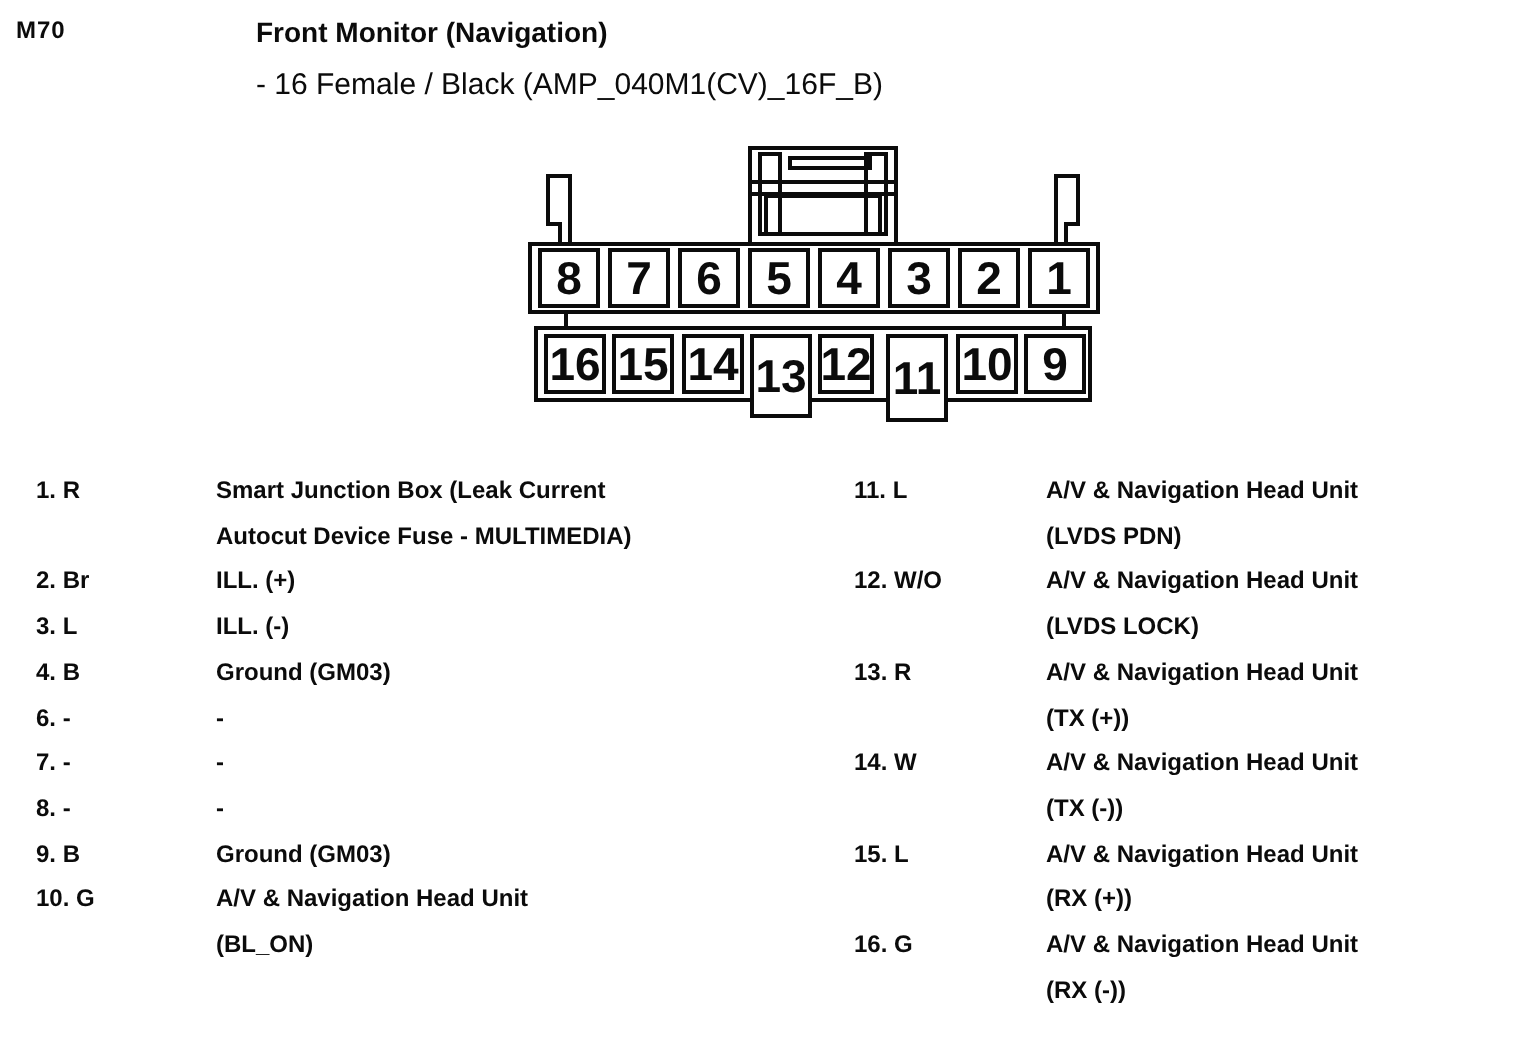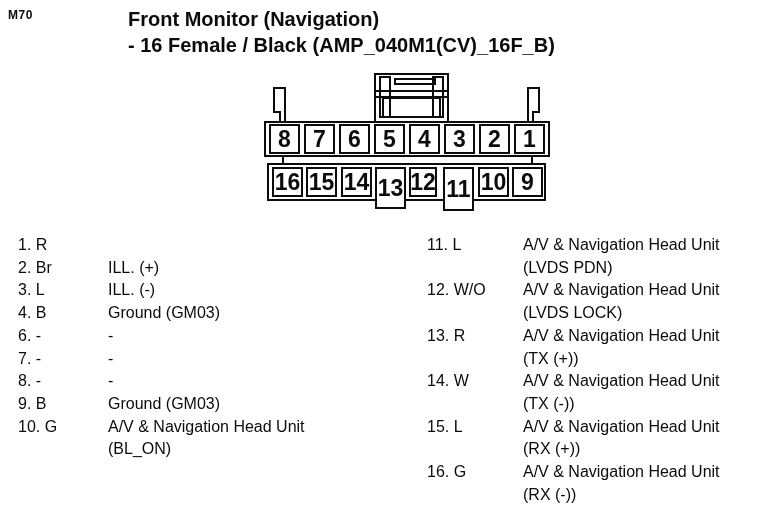--- a/index.html
+++ b/index.html
@@ -4,33 +4,33 @@
 <style>
   html,body{margin:0;padding:0;}
   body{
     width:769px;height:523px;position:relative;background:#ffffff;
     font-family:"Liberation Sans", sans-serif;color:#0b0b0b;overflow:hidden;
     -webkit-font-smoothing:antialiased;
   }
   .abs{position:absolute;}
   
   .hdr-code{left:8px;top:8px;font-size:12px;font-weight:700;letter-spacing:0.5px;}
-  .hdr-title{left:128px;top:8px;font-size:20px;font-weight:700;}
-  .hdr-sub{left:128px;top:34px;font-size:20px;font-weight:700;}
+  .hdr-title{left:128px;top:8px;font-size:14px;font-weight:700;}
+  .hdr-sub{left:128px;top:34px;font-size:15px;font-weight:400;}
   
   .connector{left:255px;top:70px;width:300px;height:140px;}
   .connector svg{position:absolute;left:0;top:0;}
   .box{position:absolute;border:2px solid #0b0b0b;background:#fff;box-sizing:border-box;}
   .cell{
     position:absolute;border:2px solid #0b0b0b;background:#fff;box-sizing:border-box;
     display:flex;align-items:center;justify-content:center;
     font-size:23px;font-weight:700;line-height:1;
   }
   
-  .pin-col{position:absolute;top:234px;font-size:16px;font-weight:400;line-height:22.7px;}
+  .pin-col{position:absolute;top:234px;font-size:12px;font-weight:700;line-height:22.7px;}
   .pin-col-left{left:18px;}
   .pin-col-right{left:427px;}
   .pin-row{display:flex;align-items:flex-start;}
   .pin-label{flex:0 0 auto;white-space:nowrap;}
   .pin-col-left .pin-label{width:90px;}
   .pin-col-right .pin-label{width:96px;}
   .pin-desc{white-space:nowrap;}
   .pin-desc div{white-space:nowrap;}
 </style>
 </head>
@@ -79,20 +79,24 @@
   <div class="cell" style="left:120px;top:97px;width:31px;height:42px;">13</div>
   <div class="cell" style="left:154px;top:97px;width:28px;height:30px;">12</div>
   <div class="cell" style="left:188px;top:97px;width:31px;height:44px;">11</div>
   <div class="cell" style="left:223px;top:97px;width:31px;height:30px;">10</div>
   <div class="cell" style="left:257px;top:97px;width:31px;height:30px;">9</div>
 </div>
 
 <div class="pin-col pin-col-left">
   <div class="pin-row">
     <div class="pin-label">1. R</div>
+    <div class="pin-desc">
+      <div>Smart Junction Box (Leak Current</div>
+      <div>Autocut Device Fuse - MULTIMEDIA)</div>
+    </div>
   </div>
   <div class="pin-row">
     <div class="pin-label">2. Br</div>
     <div class="pin-desc">
       <div>ILL. (+)</div>
     </div>
   </div>
   <div class="pin-row">
     <div class="pin-label">3. L</div>
     <div class="pin-desc">

